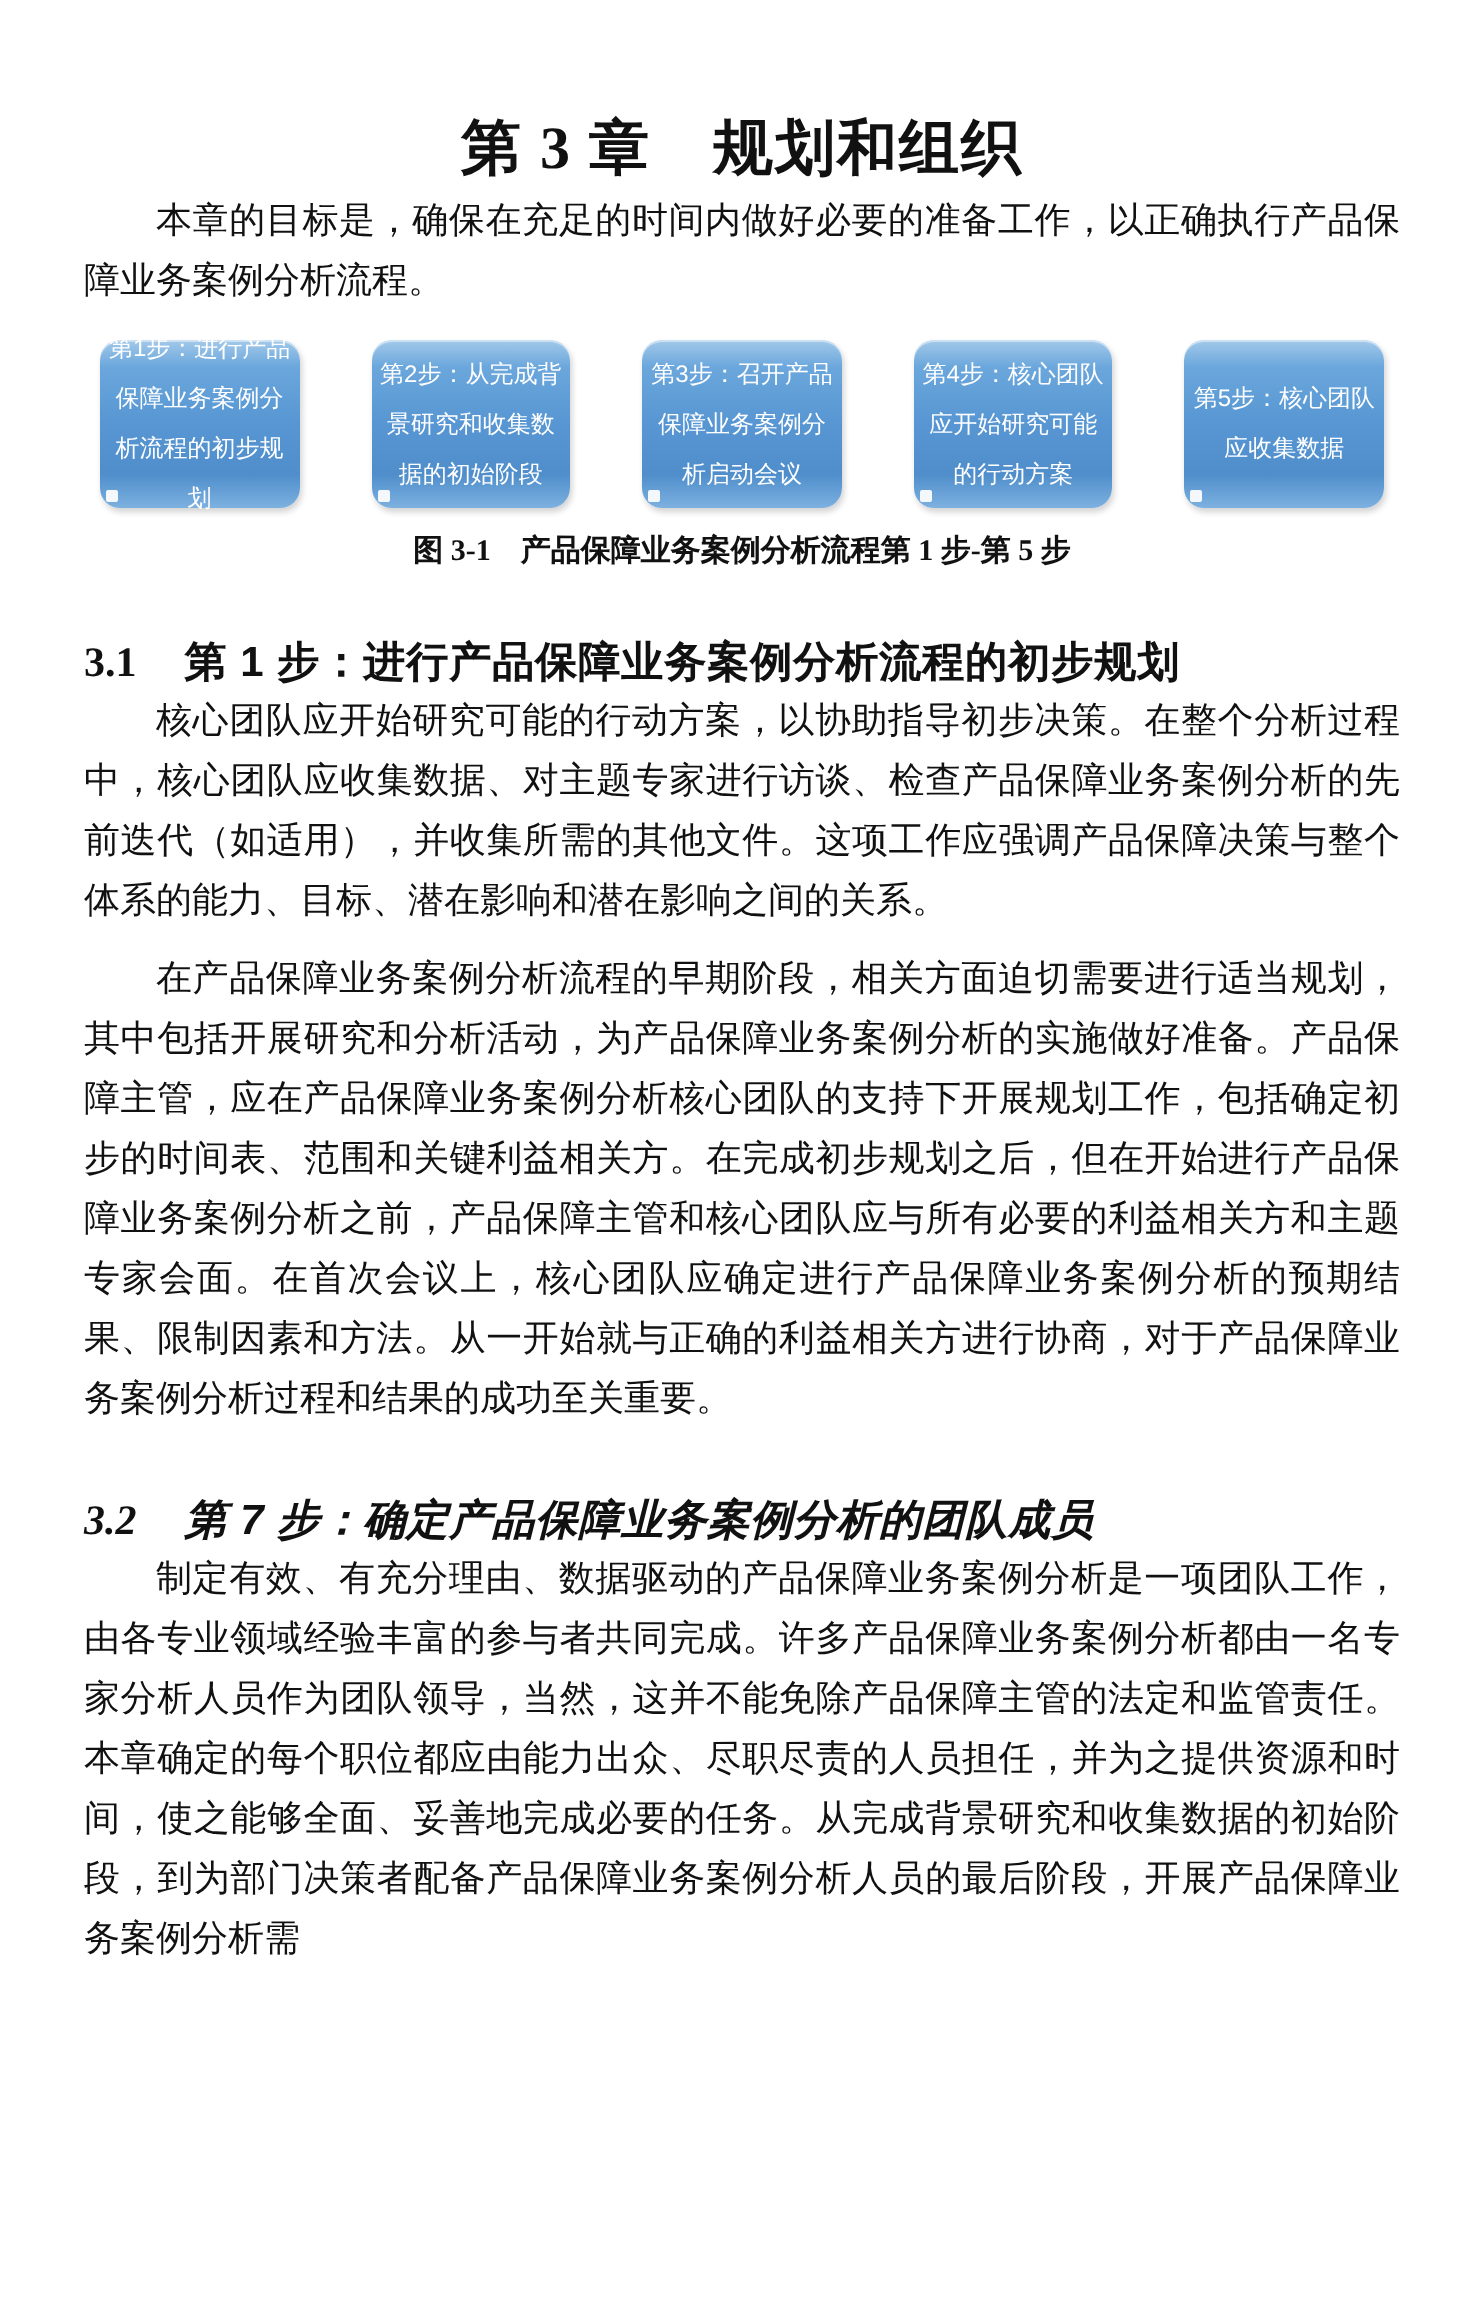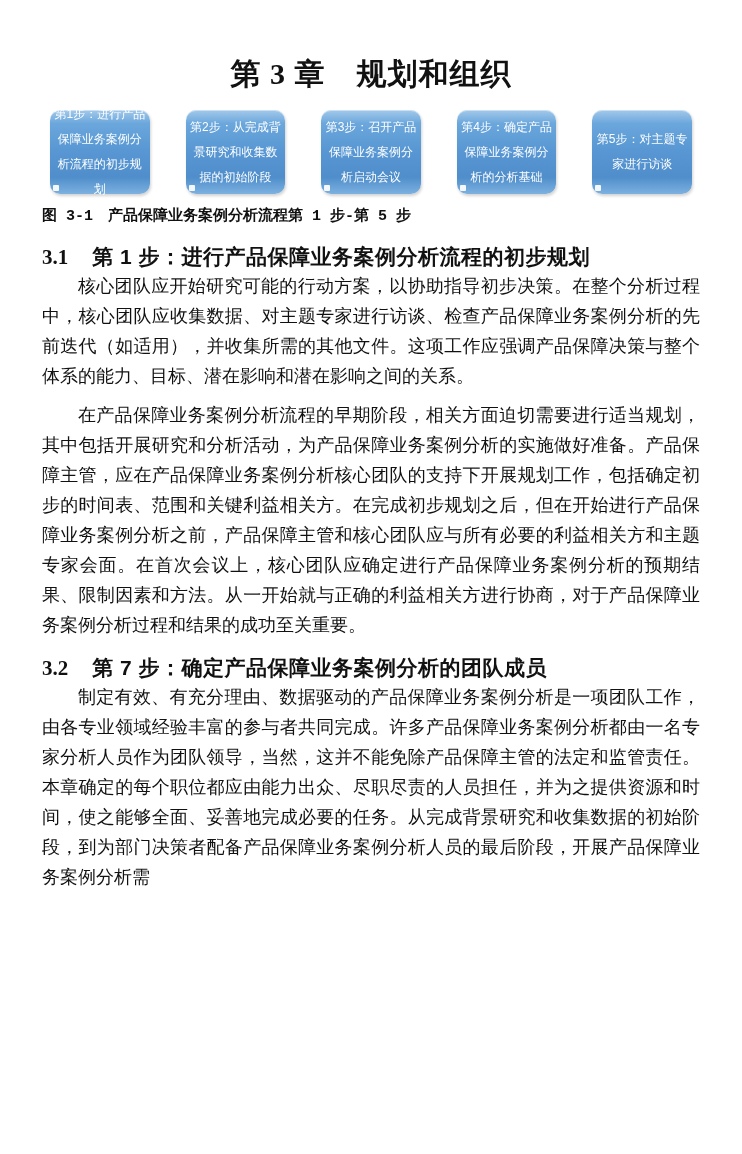--- a/index.html
+++ b/index.html
@@ -78,45 +78,46 @@
   }
   .flow-arrow {
     width: 36px;
     height: 32px;
     background: linear-gradient(180deg, #cdder2 0%, #c2d8ef 10%, #a5c6e8 55%, #94bbe2 100%);
     clip-path: polygon(0% 30%, 52% 30%, 52% 4%, 100% 50%, 52% 96%, 52% 70%, 0% 70%);
     flex: none;
   }
   .figure-caption {
     margin-top: 11px;
+    text-align: center;
     font-size: 15px;
     font-weight: bold;
-    font-family: Liberation Mono, monospace;
+    font-family: Liberation Serif, serif;
   }
 
   
   .sec-head {
-    margin-top: 18px;
+    margin-top: 32px;
     font-size: 21px;
     font-weight: bold;
     display: flex;
     align-items: baseline;
   }
   .sec-num {
     font-family: "Liberation Serif", "DejaVu Serif", serif;
     margin-right: 24px;
   }
   .sec-title {
     font-family: "Liberation Sans", "DejaVu Sans", sans-serif;
     letter-spacing: 0.5px;
     text-align: right;
   }
   .sec-par { margin-top: 13px; }
   .sec-par + .sec-par { margin-top: 9px; }
-  .sec-head-2 { margin-top: 14px; }
+  .sec-head-2 { margin-top: 32px; font-style: italic; }
 
   
   .page-number {
     position: absolute;
     left: 0;
     right: 0;
     top: 1094px;
     text-align: center;
     font-size: 11px;
     font-family: "Liberation Serif", "DejaVu Serif", serif;
@@ -137,31 +138,32 @@
   .wechat-icon { flex: none; display: block; }
 </style>
 </head>
 <body>
 
 <div class="page">
   <div class="content">
 
     <h1 class="chapter-title">第 3 章　规划和组织</h1>
 
+    <p class="body-par intro-par">本章的目标是，确保在充足的时间内做好必要的准备工作，以正确执行产品保障业务案例分析流程。</p>
 
     <div class="flow">
       <div class="flow-step">第1步：进行产品保障业务案例分析流程的初步规划</div>
       <div class="flow-arrow"></div>
       <div class="flow-step">第2步：从完成背景研究和收集数据的初始阶段</div>
       <div class="flow-arrow"></div>
       <div class="flow-step">第3步：召开产品保障业务案例分析启动会议</div>
       <div class="flow-arrow"></div>
-      <div class="flow-step">第4步：确定产品保障业务案例分析的分析基础</div>
-      <div class="flow-arrow"></div>
-      <div class="flow-step">第5步：对主题专家进行访谈</div>
+      <div class="flow-step">第4步：核心团队应开始研究可能的行动方案</div>
+      <div class="flow-arrow"></div>
+      <div class="flow-step">第5步：核心团队应收集数据</div>
     </div>
 
     <div class="figure-caption">图 3-1　产品保障业务案例分析流程第 1 步-第 5 步</div>
 
     <div class="sec-head">
       <span class="sec-num">3.1</span>
       <span class="sec-title">第 1 步：进行产品保障业务案例分析流程的初步规划</span>
     </div>
     <p class="body-par sec-par">核心团队应开始研究可能的行动方案，以协助指导初步决策。在整个分析过程中，核心团队应收集数据、对主题专家进行访谈、检查产品保障业务案例分析的先前迭代（如适用），并收集所需的其他文件。这项工作应强调产品保障决策与整个体系的能力、目标、潜在影响和潜在影响之间的关系。</p>
     <p class="body-par sec-par">在产品保障业务案例分析流程的早期阶段，相关方面迫切需要进行适当规划，其中包括开展研究和分析活动，为产品保障业务案例分析的实施做好准备。产品保障主管，应在产品保障业务案例分析核心团队的支持下开展规划工作，包括确定初步的时间表、范围和关键利益相关方。在完成初步规划之后，但在开始进行产品保障业务案例分析之前，产品保障主管和核心团队应与所有必要的利益相关方和主题专家会面。在首次会议上，核心团队应确定进行产品保障业务案例分析的预期结果、限制因素和方法。从一开始就与正确的利益相关方进行协商，对于产品保障业务案例分析过程和结果的成功至关重要。</p>

